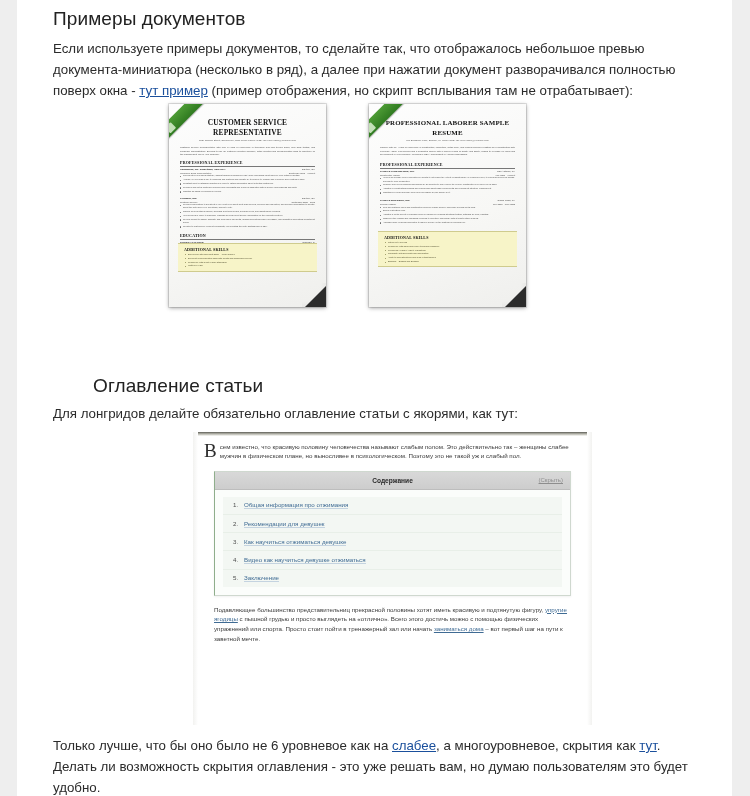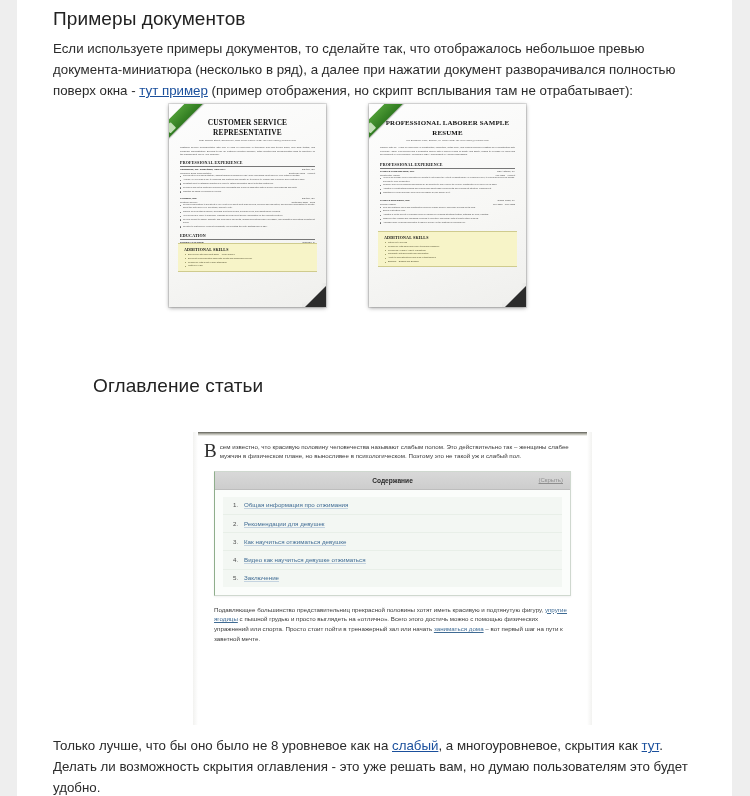--- a/index.html
+++ b/index.html
@@ -372,20 +372,23 @@
         <div class="curl-shade"></div>
         <div class="curl"></div>
       </div>
     </div>
   </div>
 
   <div class="content" style="top:375px;margin-left:40px;">
     <h2 class="section-title">Оглавление статьи</h2>
   </div>
 
+  <div class="content" style="top:403px;">
+    <p class="body-text">Для лонгридов делайте обязательно оглавление статьи с якорями, как тут:</p>
+  </div>
 
   <div class="shot">
     <div class="shot-topshadow"></div>
     <div class="shot-left"></div>
     <div class="shot-right"></div>
 
     <div class="shot-body">
 
       <p class="drop-para"><span class="drop-cap">В</span><span>сем известно, что красивую половину человечества называют слабым полом. Это действительно так – женщины слабее мужчин в физическом плане, но выносливее в психологическом. Поэтому это не такой уж и слабый пол.</span></p>
 
@@ -416,16 +419,16 @@
             <a href="#" class="toc-link">Заключение</a>
           </li>
         </ol>
       </div>
 
       <p class="shot-para"><span>Подавляющее большинство представительниц прекрасной половины хотят иметь красивую и подтянутую фигуру, </span><a href="#">упругие ягодицы</a><span> с пышной грудью и просто выглядеть на «отлично». Всего этого достичь можно с помощью физических упражнений или спорта. Просто стоит пойти в тренажерный зал или начать </span><a href="#">заниматься дома</a><span> – вот первый шаг на пути к заветной мечте.</span></p>
     </div>
   </div>
 
   <div class="content" style="top:735px;">
-    <p class="body-text"><span>Только лучше, что бы оно было не 8 уровневое как на </span><a href="#" class="inline-link">слабый</a><span>, а многоуровневое, скрытия как </span><a href="#" class="inline-link">тут</a><span>. Делать ли возможность скрытия оглавления - это уже решать вам, но думаю пользователям это будет удобно.</span></p>
+    <p class="body-text"><span>Только лучше, что бы оно было не 6 уровневое как на </span><a href="#" class="inline-link">слабее</a><span>, а многоуровневое, скрытия как </span><a href="#" class="inline-link">тут</a><span>. Делать ли возможность скрытия оглавления - это уже решать вам, но думаю пользователям это будет удобно.</span></p>
   </div>
 
 </div>
 
 </body></html>

